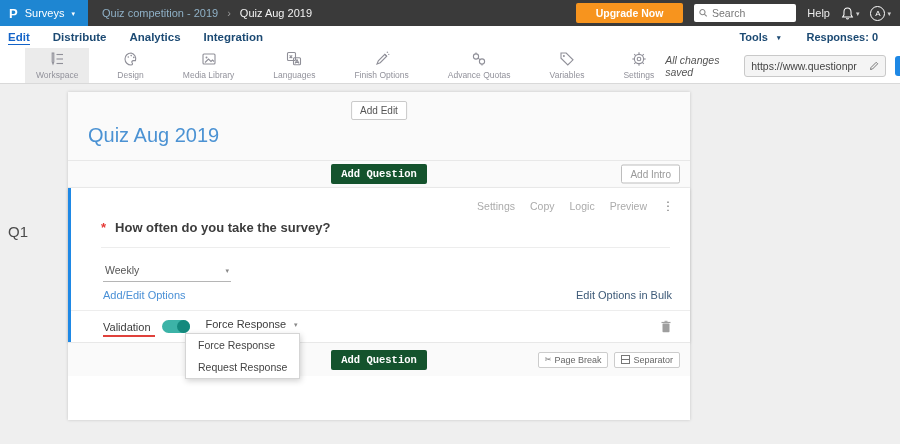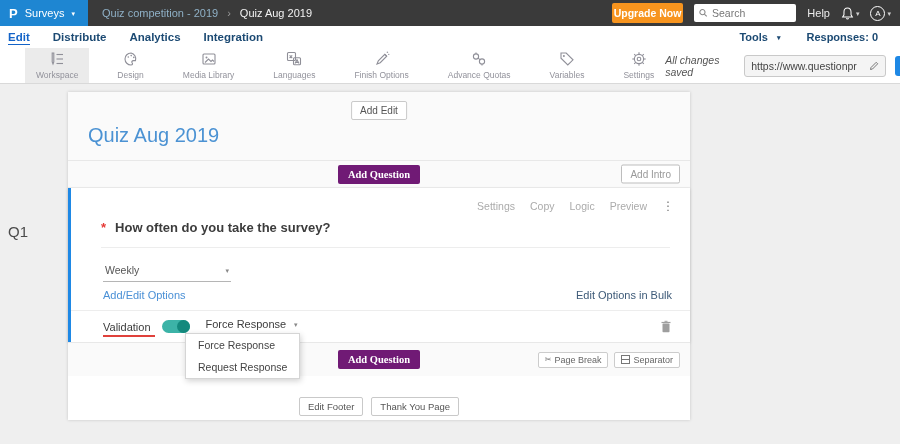--- a/index.html
+++ b/index.html
@@ -12,21 +12,21 @@
   .brand { width:88px; height:26px; background:#1e86d2; display:flex; align-items:center; gap:7px; padding-left:9px; cursor:pointer; }
   .logo { color:#fff; font-size:13px; font-weight:800; line-height:1; }
   .brand-label { color:#fff; font-size:11px; }
   .caret { font-size:7px; color:#fff; line-height:1; }
   .caret.dim { color:#cfcfcf; }
   .crumbs { display:flex; align-items:center; gap:9px; padding-left:14px; font-size:11px; }
   .crumb-parent { color:#8fb0c6; cursor:pointer; }
   .crumb-sep { color:#9a9a9a; font-size:11px; }
   .crumb-current { color:#f2f2f2; }
   .top-right { margin-left:auto; display:flex; align-items:center; gap:11px; padding-right:9px; }
-  .upgrade { background:#f7941e; color:#fff; font-size:10.5px; font-weight:700; padding:4px 2px; border-radius:2px; border:0; cursor:pointer; font-family:inherit; }
+  .upgrade { background:#f7941e; color:#fff; font-size:10.5px; font-weight:700; padding:4px 20px; border-radius:2px; border:0; cursor:pointer; font-family:inherit; }
   .searchbox { width:102px; height:18px; background:#fff; border-radius:2px; display:flex; align-items:center; gap:4px; padding:0 5px; }
   .searchbox input { border:0; outline:0; width:100%; font-size:10.5px; color:#333; font-family:inherit; }
   .searchbox input::placeholder { color:#777; }
   .help { color:#ececec; font-size:11px; cursor:pointer; }
   .bell-wrap, .avatar-wrap { display:flex; align-items:center; gap:2px; cursor:pointer; }
   .avatar { width:15px; height:15px; border:1px solid #fff; border-radius:50%; color:#fff; font-size:8px; display:flex; align-items:center; justify-content:center; }
 
   
   .navbar { height:22px; background:#fff; display:flex; align-items:center; padding:0 8px; font-size:11.5px; }
   .nav-item { margin-right:23px; color:#1c4a73; font-weight:700; cursor:pointer; }
@@ -52,21 +52,21 @@
   .qrow-label { position:absolute; left:8px; top:139px; font-size:15px; color:#4a4a4a; }
   .canvas { position:absolute; left:68px; top:8px; width:622px; height:328px; background:#fff; box-shadow:0 0 3px rgba(0,0,0,.18); }
 
   .c-header { height:69px; background:#fafafa; border-bottom:1px solid #e8e8e8; position:relative; }
   .btn-ghost { background:#fff; border:1px solid #c9c9c9; border-radius:2px; color:#555; font-size:10px; padding:3px 8px; cursor:pointer; font-family:inherit; }
   .add-logo { position:absolute; left:50%; top:9px; transform:translateX(-50%); }
   .c-title { position:absolute; left:20px; top:32px; font-size:20px; color:#4b92d3; cursor:text; }
 
   .addrow { height:27px; display:flex; align-items:center; justify-content:center; position:relative; background:#fafafa; border-bottom:1px solid #ededed; }
   .addrow2 { height:34px; border-bottom:0; border-top:1px solid #e8e8e8; background:#fafafa; display:flex; align-items:center; justify-content:center; position:relative; }
-  .btn-primary { background:#701a75; color:#fff; font-size:10.5px; font-weight:700; padding:4px 10px; border-radius:2px; border:0; cursor:pointer; font-family:Liberation Serif, serif; }
+  .btn-primary { background:#14532d; color:#fff; font-size:10.5px; font-weight:700; padding:4px 10px; border-radius:2px; border:0; cursor:pointer; font-family:Liberation Mono, monospace; }
   .add-intro { position:absolute; right:10px; top:50%; transform:translateY(-50%); color:#999; border-color:#bdbdbd; }
 
   .qblock { height:154px; background:#fff; border-left:3px solid #1e88e5; box-shadow:0 1px 3px rgba(0,0,0,.12); position:relative; }
   .q-actions { position:absolute; top:12px; right:16px; display:flex; gap:15px; font-size:10.5px; color:#ababab; align-items:center; }
   .q-action { cursor:pointer; }
   .kebab { color:#777; font-size:12px; cursor:pointer; line-height:1; }
   .q-text { position:absolute; left:30px; right:20px; top:32px; font-size:13px; color:#3c3c3c; font-weight:700; padding-bottom:12px; border-bottom:1px solid #ededed; cursor:text; }
   .req { color:#e53935; margin-right:9px; }
   .q-select { position:absolute; left:32px; top:74px; width:128px; display:flex; justify-content:space-between; align-items:center; border-bottom:1px solid #b5b5b5; padding:2px 2px 5px; font-size:10.5px; color:#555; cursor:pointer; }
   .q-select .caret, .v-select .caret { color:#888; }
@@ -305,24 +305,20 @@
           <button class="mini-btn">
             <svg width="9" height="9" viewBox="0 0 9 9">
                 <rect x="0.5" y="0.5" width="8" height="8" fill="none" stroke="#777"></rect>
                 <line x1="0.5" y1="4.5" x2="8.5" y2="4.5" stroke="#777"></line>
               </svg>
             <span>Separator</span>
           </button>
         </div>
       </div>
 
-      <div class="c-footer">
-        <button class="btn-ghost">Edit Footer</button>
-        <button class="btn-ghost">Thank You Page</button>
-      </div>
 
     </div>
 
     <div class="context-menu">
       <div class="menu-item">Force Response</div>
       <div class="menu-item">Request Response</div>
     </div>
   </div>
 
 </div>

